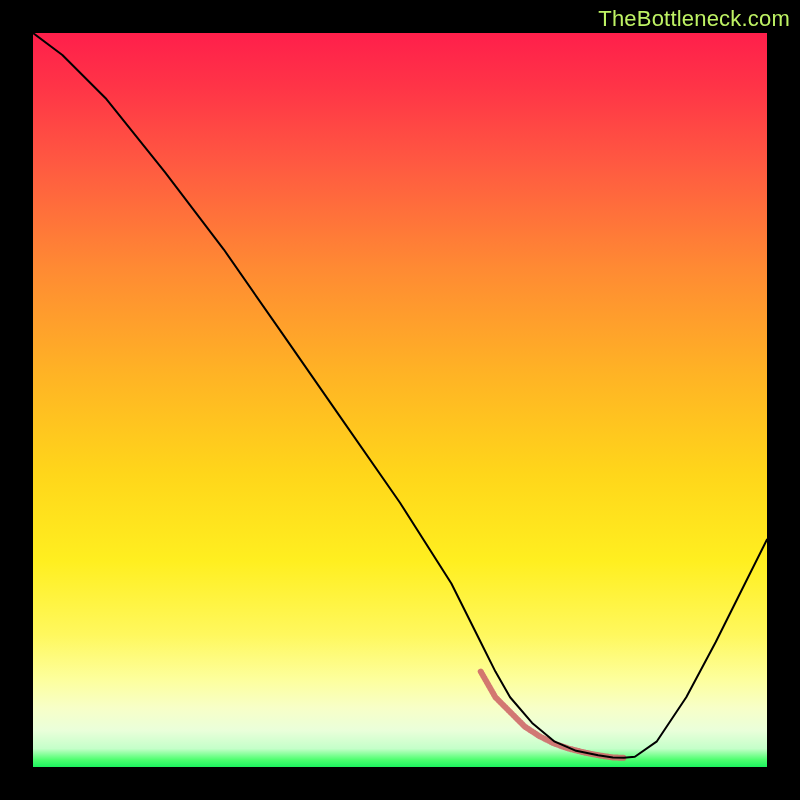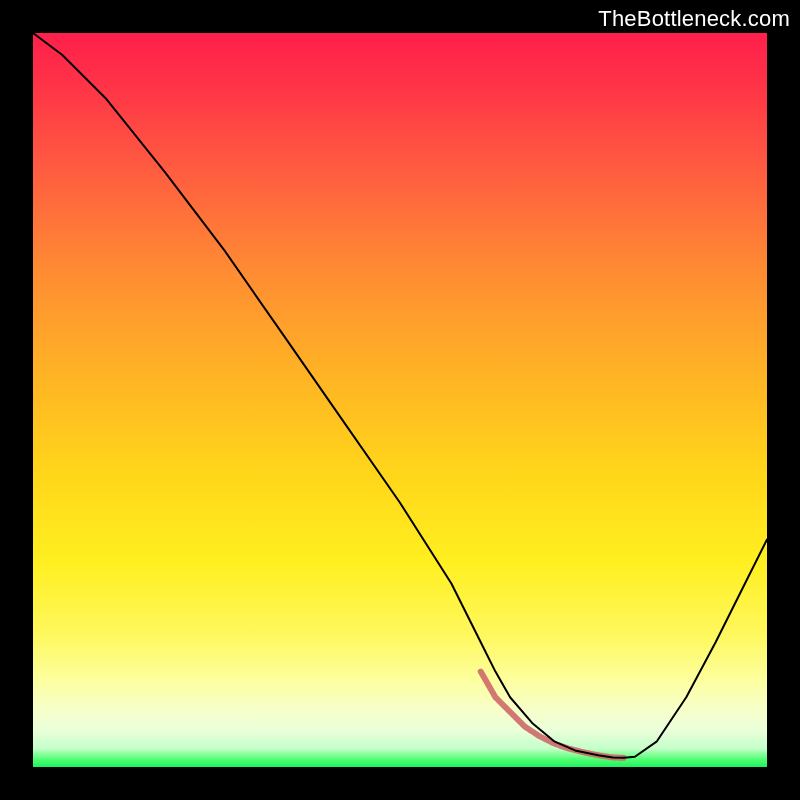--- a/index.html
+++ b/index.html
@@ -7,21 +7,21 @@
   .outer {
     position: relative;
     width: 800px;
     height: 800px;
     background: #000;
   }
   .watermark {
     position: absolute;
     top: 6px;
     right: 10px;
-    color: #ffffff;
+    color: #bef264;
     font-size: 22px;
     font-weight: 500;
     letter-spacing: 0.2px;
     z-index: 10;
   }
   .plot {
     position: absolute;
     left: 33px;
     top: 33px;
     width: 734px;

